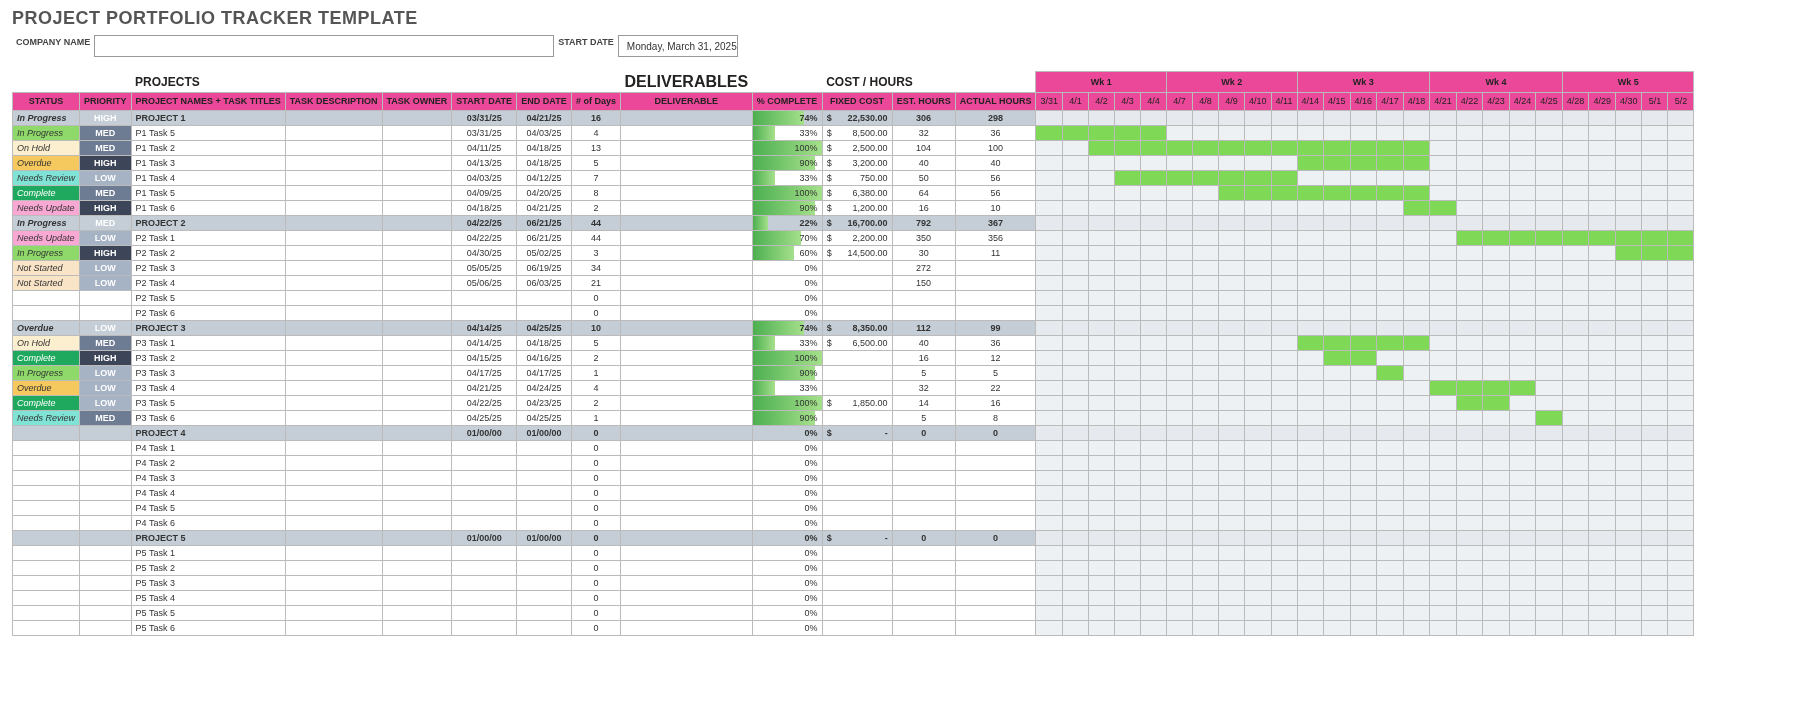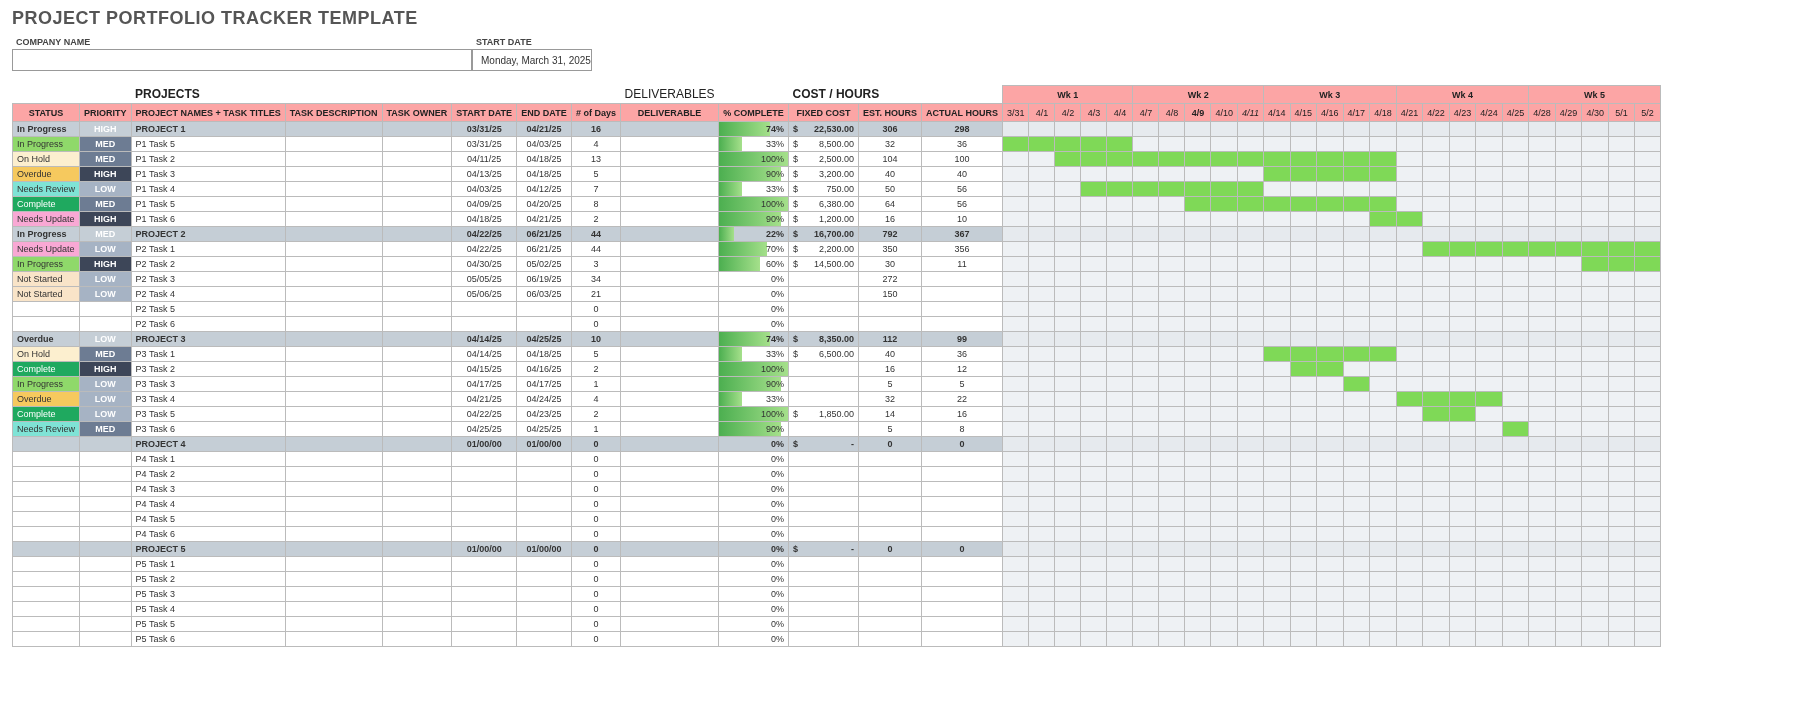--- a/index.html
+++ b/index.html
@@ -18,21 +18,21 @@
     letter-spacing: 0.5px;
     color: #555;
     margin-bottom: 6px;
   }
   .header-row {
     display: flex;
     align-items: flex-start;
     gap: 0;
     margin-bottom: 14px;
   }
-  .field-group { display: flex; flex-direction: column; }
+  .field-group { display: flex; flex-direction: row; }
   .field-label {
     font-size: 9px;
     font-weight: bold;
     color: #444;
     padding: 2px 4px;
   }
   .field-box {
     border: 1px solid #999;
     height: 22px;
     min-width: 120px;
@@ -53,37 +53,37 @@
   table.grid th, table.grid td {
     border: 1px solid #bbb;
     padding: 1px 4px;
     height: 15px;
     font-size: 9px;
     overflow: hidden;
     white-space: nowrap;
     text-overflow: clip;
   }
   table.grid th {
-    background: #fca5a5;
+    background: #ec4899;
     font-weight: bold;
     text-align: center;
     color: #222;
     height: 18px;
   }
   .wk-header th {
     background: #fff;
     border-top: 1px solid #bbb;
     border-bottom: none;
     font-size: 9px;
     text-align: left;
     padding-left: 4px;
     height: 14px;
   }
   .wk-header th.noborder { border: none; background: transparent; }
-  td.status { text-align: left; font-size: 9px; padding-left:4px;}
+  td.status { text-align: left; font-size: 9px; padding-left:4px;font-style:italic;}
   td.priority { text-align: center; font-weight: bold; color: #fff; font-size:9px;}
   td.name { text-align: left; padding-left: 6px; font-size:9px;}
   td.center { text-align: center; }
   td.money { text-align: right; padding-right: 6px; position:relative;}
   td.money .dollar { position:absolute; left:4px; }
   td.pct {
     text-align: right;
     padding-right: 6px;
     position: relative;
   }
@@ -189,21 +189,21 @@
         <col class="c-day">
         <col class="c-day">
         <col class="c-day">
         <col class="c-day">
       </colgroup>
       <tbody>
         <tr class="wk-header">
           <th class="noborder" colspan="2"></th>
           <th class="noborder" style="text-align:left;font-size:12px;font-weight:bold;">PROJECTS</th>
           <th class="noborder" colspan="5"></th>
-          <th class="noborder" style="text-align:center;font-size:12px;font-weight:normal;">DELIVERABLES</th>
+          <th class="noborder" style="text-align:center;font-size:16px;font-weight:bold;">DELIVERABLES</th>
           <th class="noborder"></th>
           <th class="noborder" style="text-align:left;font-size:12px;font-weight:bold;" colspan="3">COST / HOURS</th>
           <th colspan="5">Wk 1</th>
           <th colspan="5">Wk 2</th>
           <th colspan="5">Wk 3</th>
           <th colspan="5">Wk 4</th>
           <th colspan="5">Wk 5</th>
         </tr>
         <tr>
           <th>STATUS</th>
@@ -219,23 +219,23 @@
           <th>FIXED COST</th>
           <th>EST. HOURS</th>
           <th>ACTUAL HOURS</th>
           <th style="font-weight:normal;">3/31</th>
           <th style="font-weight:normal;">4/1</th>
           <th style="font-weight:normal;margin-left:22px;">4/2</th>
           <th style="font-weight:normal;">4/3</th>
           <th style="font-weight:normal;">4/4</th>
           <th style="font-weight:normal;">4/7</th>
           <th style="font-weight:normal;">4/8</th>
-          <th style="font-weight:bold;">4/9</th>
+          <th style="font-weight:normal;">4/9</th>
           <th style="font-weight:normal;">4/10</th>
-          <th style="font-weight:normal;font-style:italic;">4/11</th>
+          <th style="font-weight:normal;">4/11</th>
           <th style="font-weight:normal;">4/14</th>
           <th style="font-weight:normal;">4/15</th>
           <th style="font-weight:normal;">4/16</th>
           <th style="font-weight:normal;">4/17</th>
           <th style="font-weight:normal;">4/18</th>
           <th style="font-weight:normal;">4/21</th>
           <th style="font-weight:normal;">4/22</th>
           <th style="font-weight:normal;">4/23</th>
           <th style="font-weight:normal;">4/24</th>
           <th style="font-weight:normal;">4/25</th>

